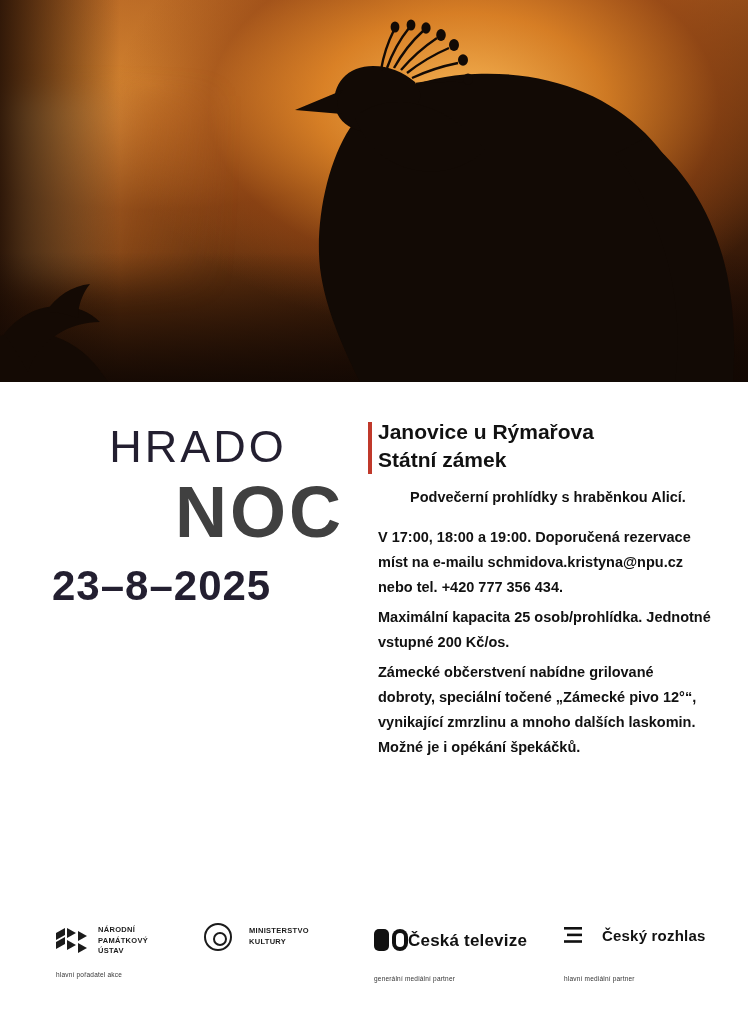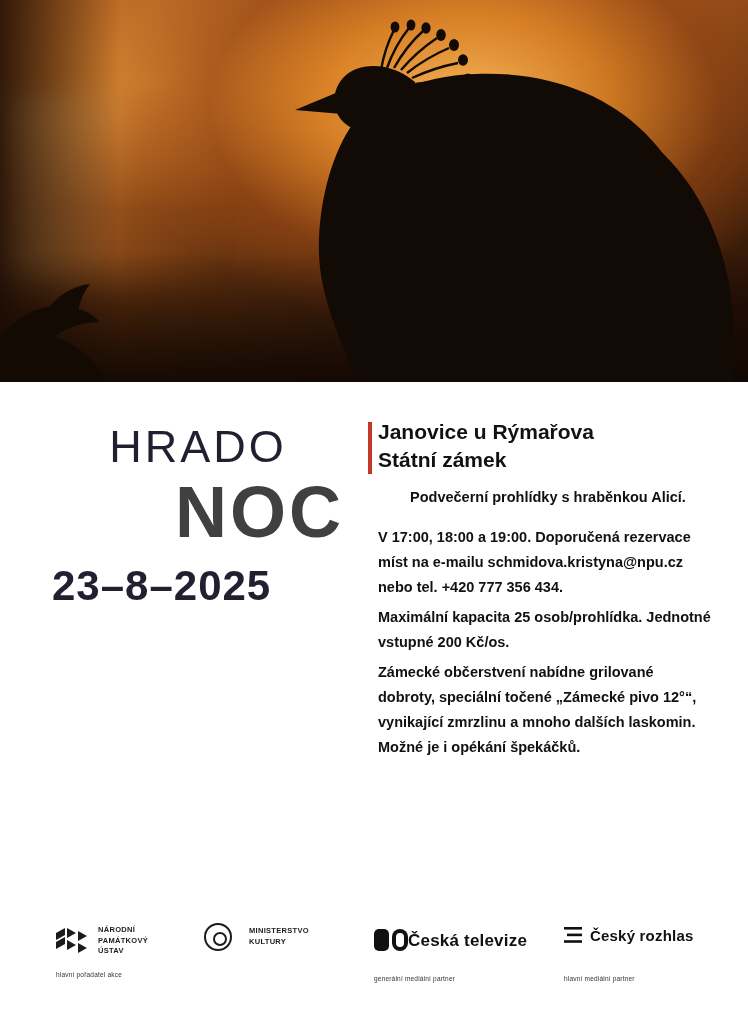--- a/index.html
+++ b/index.html
@@ -174,21 +174,21 @@
     width: 10px; height: 10px; margin: -5px 0 0 -5px;
     border-radius: 50%; border: 2px solid #1b1b1b;
   }
   .mk-text { font-size: 7.5px; font-weight: 700; line-height: 1.45; color: #1b1b1b; letter-spacing: .3px; }
 
   .ct { left: 374px; top: 22px; display: flex; align-items: flex-end; gap: 0; }
   .ct-mark { width: 34px; height: 22px; }
   .ct-text { font-size: 17px; font-weight: 700; color: #111; letter-spacing: .2px; }
   .ct-cap { position: absolute; left: 374px; top: 62px; }
 
-  .cro { left: 564px; top: 18px; display: flex; align-items: center; gap: 8px; }
+  .cro { left: 564px; top: 18px; display: flex; align-items: center; gap: 20px; }
   .cro-mark { width: 18px; height: 20px; }
   .cro-text { font-size: 15px; font-weight: 700; color: #111; letter-spacing: .2px; }
   .cro-cap { position: absolute; left: 564px; top: 62px; }
 </style>
 </head>
 <body>
 
 <div class="poster">
 
   <div class="hero">

